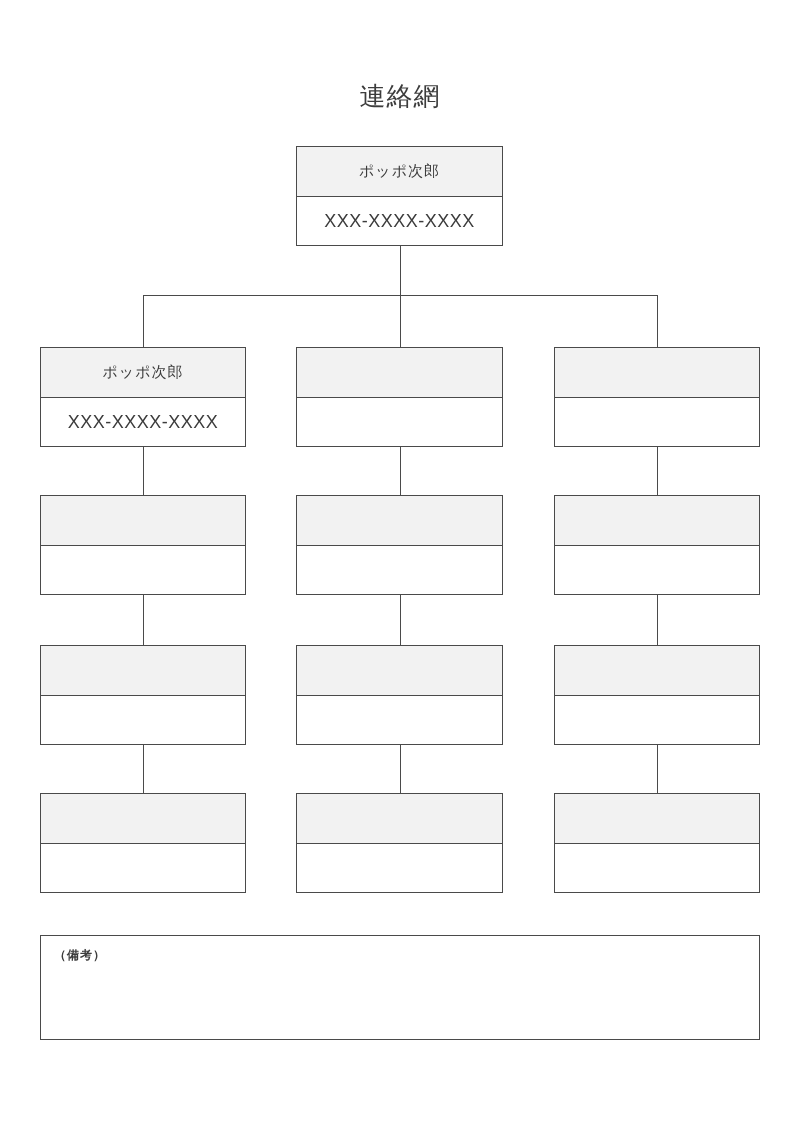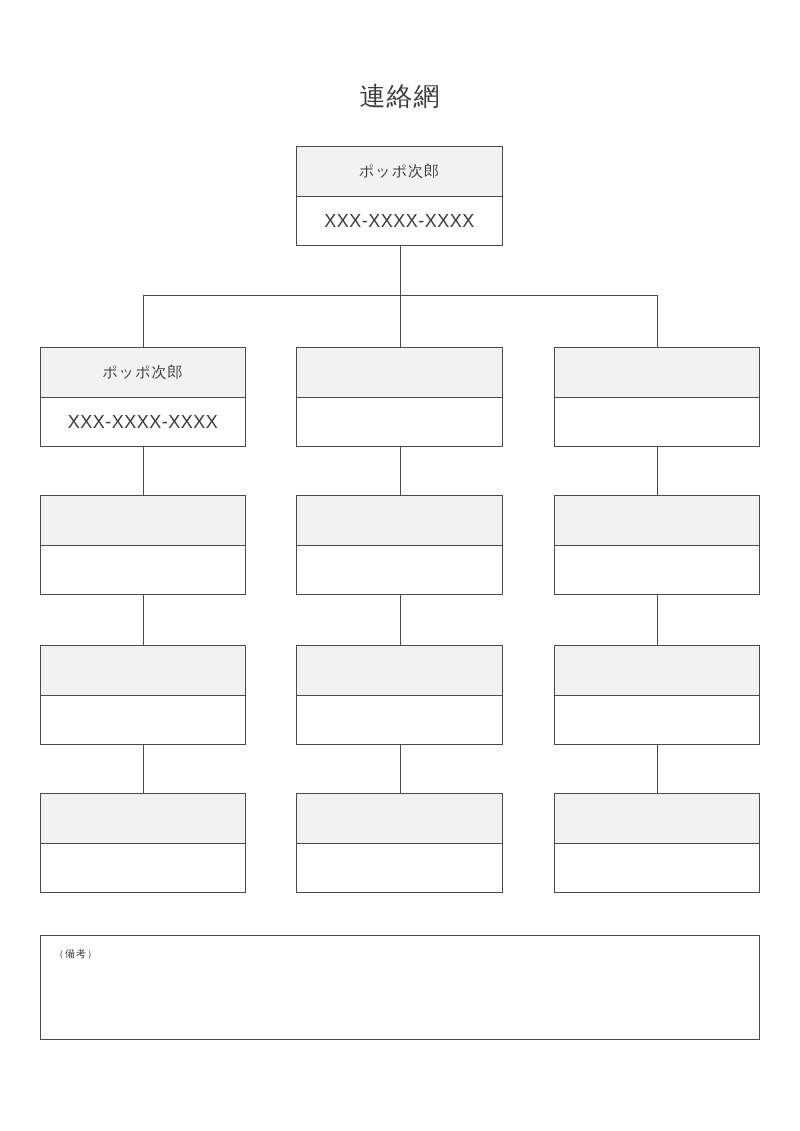--- a/index.html
+++ b/index.html
@@ -86,23 +86,24 @@
     position: absolute;
     box-sizing: border-box;
     border: 1px solid #4a4a4a;
     background: #ffffff;
     z-index: 3;
   }
   .notes-label {
     position: absolute;
     left: 13px;
     top: 11px;
-    font-size: 10px;
+    font-size: 12px;
     letter-spacing: 1px;
     color: #3c3c3c;
+    font-weight: bold;
   }
 </style>
 </head>
 <body>
 
 <div id="page">
 
   <div class="doc-title">連絡網</div>
 
   <div class="conn v" style="left:400px; top:246px; height:50px;"></div>

